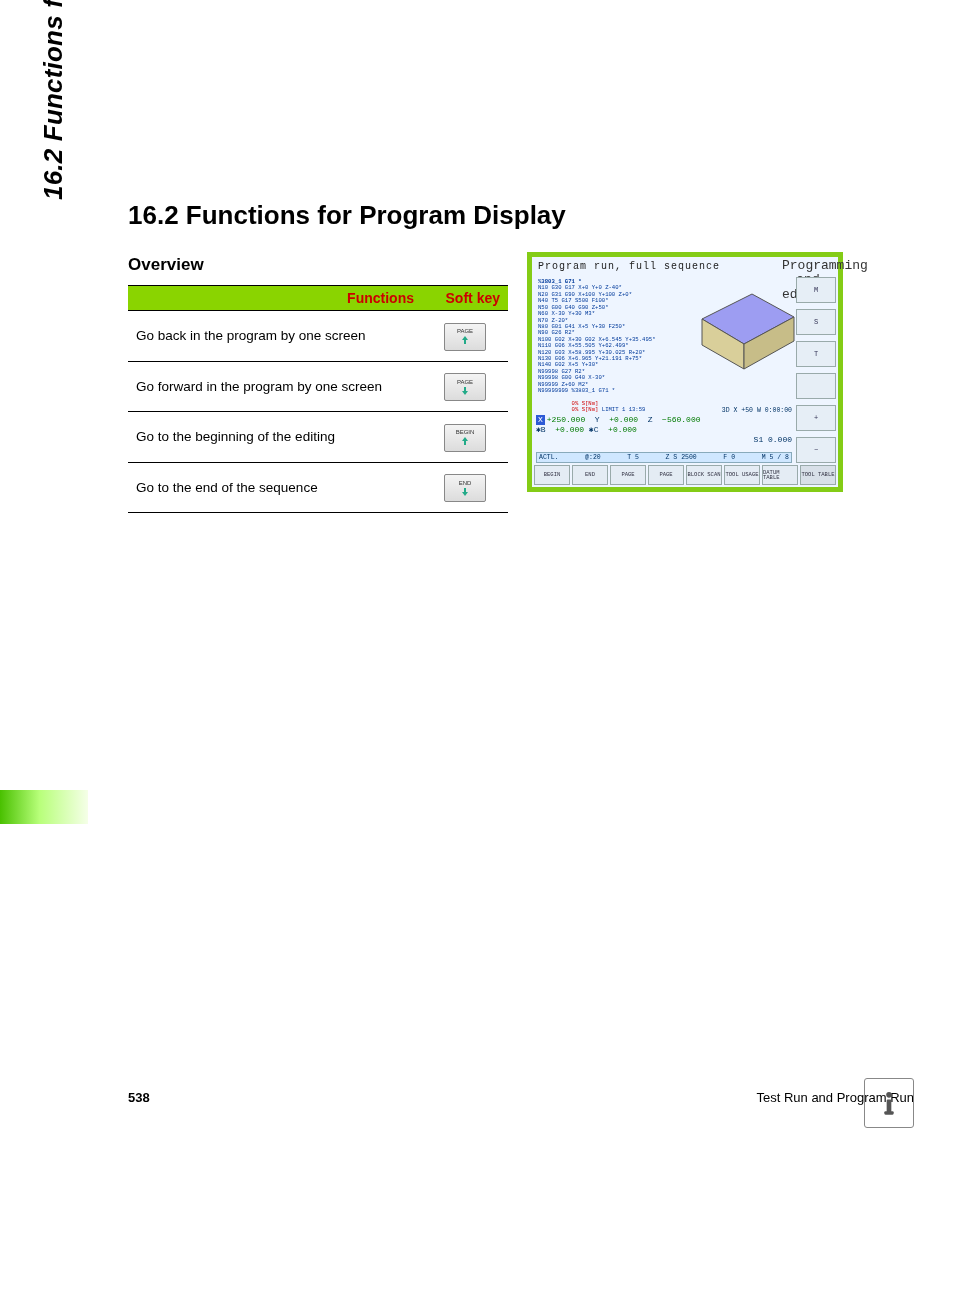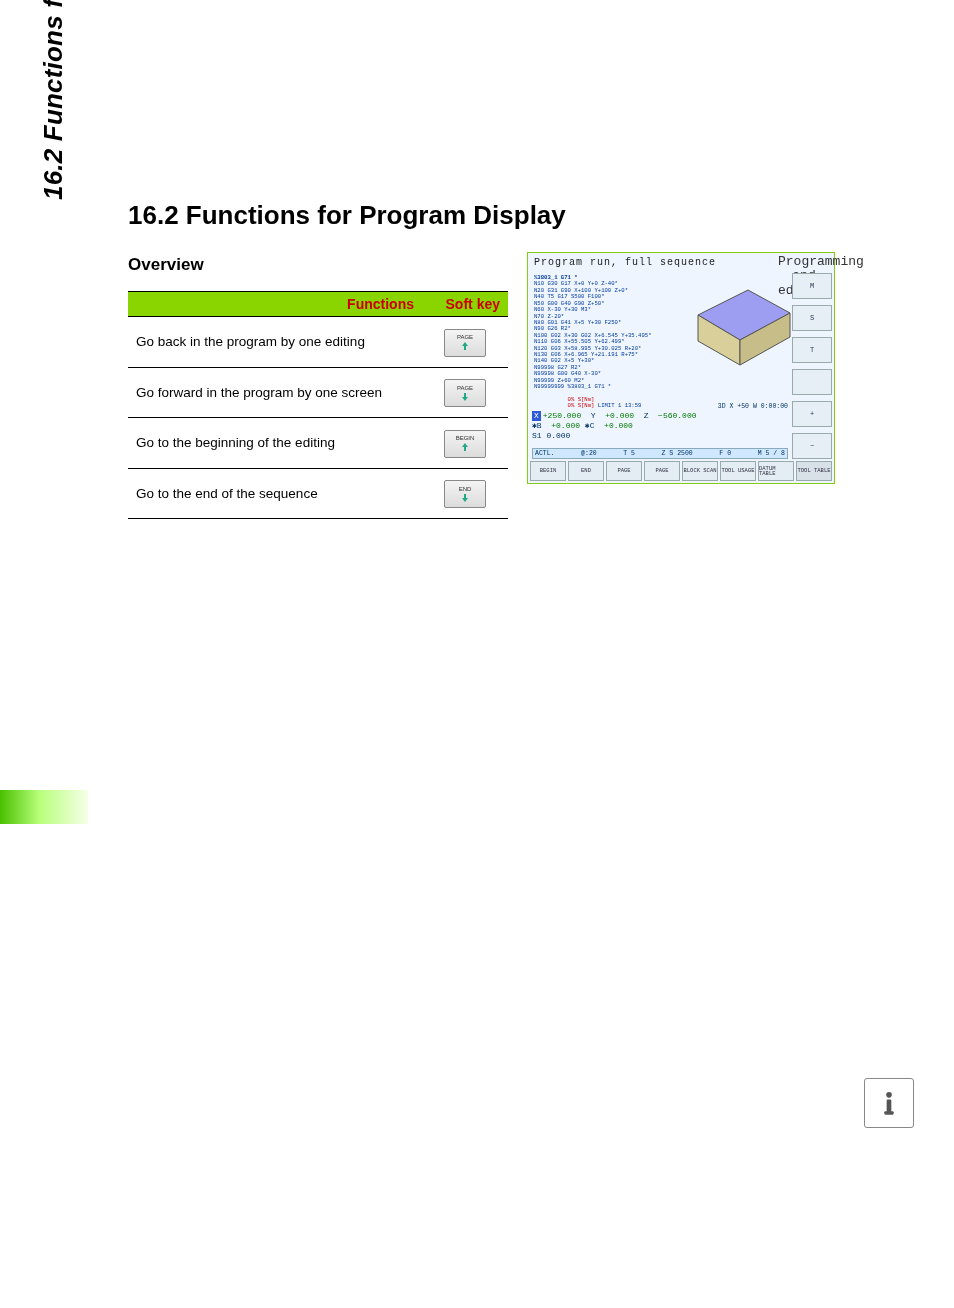--- a/index.html
+++ b/index.html
@@ -1,30 +1,30 @@
 <!DOCTYPE html>
 <html><head>
 <meta charset="utf-8">
 <style>
   html,body{margin:0;padding:0;background:#fff;font-family:Arial,Helvetica,sans-serif;color:#000}
   .page{position:relative;width:954px;height:1308px;margin:0 auto;background:#fff}
   .side-title{position:absolute;left:38px;top:200px;width:800px;height:40px;transform:rotate(-90deg);transform-origin:left top;font-weight:bold;font-size:26px;font-style:italic;letter-spacing:.2px}
   .side-accent{position:absolute;left:0;top:790px;width:88px;height:34px;background:linear-gradient(90deg,#49c000 0%,#b8ff7a 45%,#f5ffe8 100%)}
   .content{position:absolute;left:128px;top:200px;right:40px}
   h1{font-size:26px;margin:0 0 24px 0;font-weight:bold}
-  h2{font-size:17px;margin:0 0 16px 0;font-weight:bold}
+  h2{font-size:17px;margin:0 0 10px 0;font-weight:bold}
   p.intro{font-size:14px;line-height:1.35;max-width:395px;margin:0 0 12px 0}
   table.func{border-collapse:collapse;width:380px}
   table.func th{background:#8ad400;color:#cc0000;font-weight:bold;text-align:right;font-size:14px;padding:4px 8px;border-top:1px solid #000;border-bottom:1px solid #000}
   table.func th.sk{text-align:right;white-space:nowrap}
   table.func td{border-bottom:1px solid #000;font-size:13.5px;padding:10px 8px;vertical-align:middle}
   table.func td.sk{text-align:center;width:70px}
   .softkey{display:inline-flex;flex-direction:column;align-items:center;justify-content:center;width:40px;height:26px;border:1px solid #888;border-radius:2px;background:linear-gradient(#f4f4f4,#dcdcdc);font-size:6px;line-height:1;color:#333;gap:1px}
   .softkey svg{width:10px;height:10px}
-  .screenshot{position:absolute;left:527px;top:252px;width:306px;height:230px;border:1px solid #84cc16;background:#eef5ff;font-family:"Courier New",monospace}
+  .screenshot{position:absolute;left:527px;top:252px;width:306px;height:230px;border:5px solid #84cc16;background:#eef5ff;font-family:"Courier New",monospace}
   .ss-title{position:absolute;left:6px;top:4px;font-size:10px;color:#222;letter-spacing:1px}
   .ss-side-title{position:absolute;right:4px;top:2px;width:52px;font-size:13px;text-align:center;color:#333;line-height:1.1}
   .ss-code{position:absolute;left:6px;top:22px;font-size:5.6px;color:#003a9b;line-height:1.15;white-space:pre}
   .ss-first{color:#003a9b;font-weight:bold}
   .ss-red{color:#d00000}
   .ss-3d{position:absolute;left:150px;top:22px;width:120px;height:110px}
   .ss-rightbar{position:absolute;right:2px;top:20px;width:40px;display:flex;flex-direction:column;gap:6px}
   .rb-btn{height:24px;border:1px solid #9aa;background:#e6eef6;font-size:7px;display:flex;align-items:center;justify-content:center;color:#335}
   .ss-coords{position:absolute;left:4px;top:150px;right:46px;font-size:8px;color:#007a00;font-weight:normal;line-height:1.25}
   .ss-coords .lbl{display:inline-block;background:#2d5ad6;color:#fff;padding:0 2px;margin-right:2px}
@@ -50,21 +50,21 @@
 
     <table class="func">
       <thead>
         <tr>
           <th>Functions</th>
           <th class="sk">Soft key</th>
         </tr>
       </thead>
       <tbody>
         <tr>
-          <td>Go back in the program by one editing</td>
+          <td>Go back in the program by one screen</td>
           <td class="sk">
             <span class="softkey">
               <span>PAGE</span>
               <svg viewBox="0 0 10 10">
                   <path d="M5 1 L8 5 L6 5 L6 9 L4 9 L4 5 L2 5 Z" fill="#2a8"></path>
                 </svg>
             </span>
           </td>
         </tr>
         <tr>
@@ -141,21 +141,21 @@
       <div class="rb-btn">T</div>
       <div class="rb-btn"></div>
       <div class="rb-btn">+</div>
       <div class="rb-btn">−</div>
     </div>
 
     <div class="ss-coords">
       <div style="font-size:6.5px;text-align:right;color:#036">3D X +50 W            0:00:00</div>
       <span class="lbl">X</span><span>+250.000</span>&nbsp;&nbsp;<span style="color:#036">Y</span>&nbsp;&nbsp;<span>+0.000</span>&nbsp;&nbsp;<span style="color:#036">Z</span>&nbsp;&nbsp;<span>−560.000</span><br>
       <span style="color:#036">✱B</span>&nbsp;&nbsp;<span>+0.000</span>&nbsp;<span style="color:#036">✱C</span>&nbsp;&nbsp;<span>+0.000</span><br>
-      <span style="display:block;text-align:left;color:#036">S1    0.000</span>
+      <span style="display:block;text-align:right;color:#036">S1    0.000</span>
     </div>
 
     <div class="ss-statusbar">
       <span>ACTL.</span>
       <span>@:20</span>
       <span>T 5</span>
       <span>Z S 2500</span>
       <span>F 0</span>
       <span>M 5 / 8</span>
     </div>
@@ -165,20 +165,24 @@
       <div class="ss-sk">END</div>
       <div class="ss-sk">PAGE</div>
       <div class="ss-sk">PAGE</div>
       <div class="ss-sk">BLOCK SCAN</div>
       <div class="ss-sk">TOOL USAGE</div>
       <div class="ss-sk">DATUM TABLE</div>
       <div class="ss-sk tool">TOOL TABLE</div>
     </div>
   </div>
 
+  <div class="footer">
+    <span class="pn">538</span>
+    <span>Test Run and Program Run</span>
+  </div>
 
   <div class="info-icon">
     <svg viewBox="0 0 24 24">
         <circle cx="12" cy="5" r="2.4" fill="#555"></circle>
         <rect x="10" y="9" width="4" height="12" rx="1" fill="#555"></rect>
         <rect x="8" y="19" width="8" height="3" rx="1" fill="#555"></rect>
       </svg>
   </div>
 </div>
 

